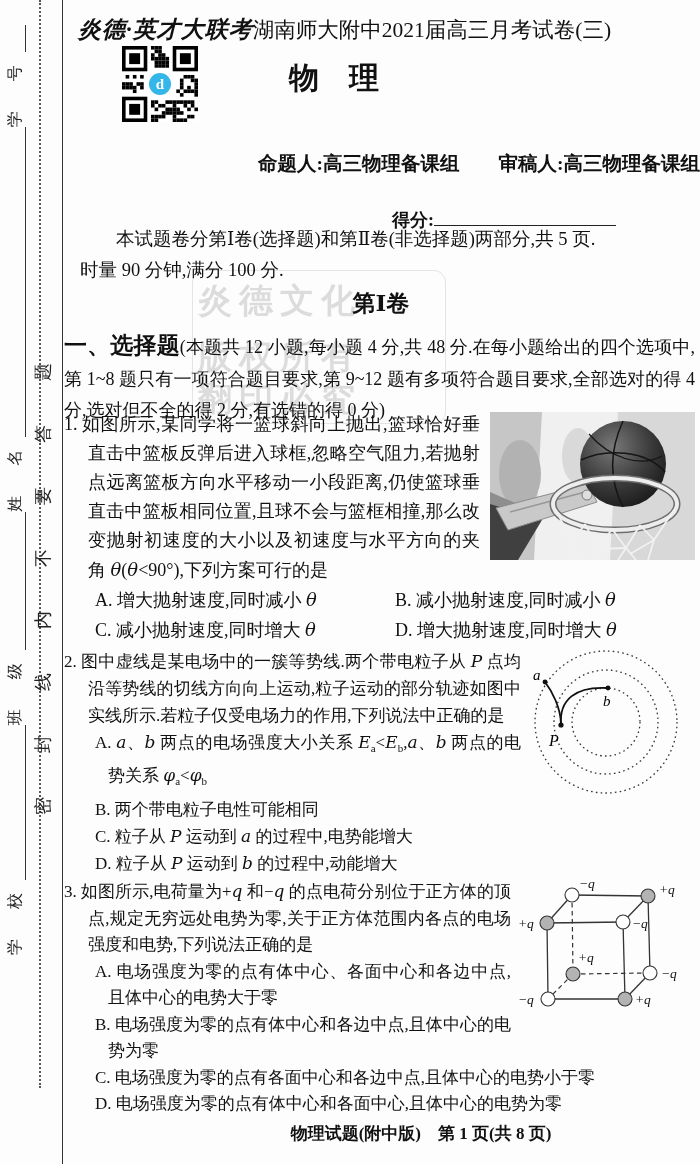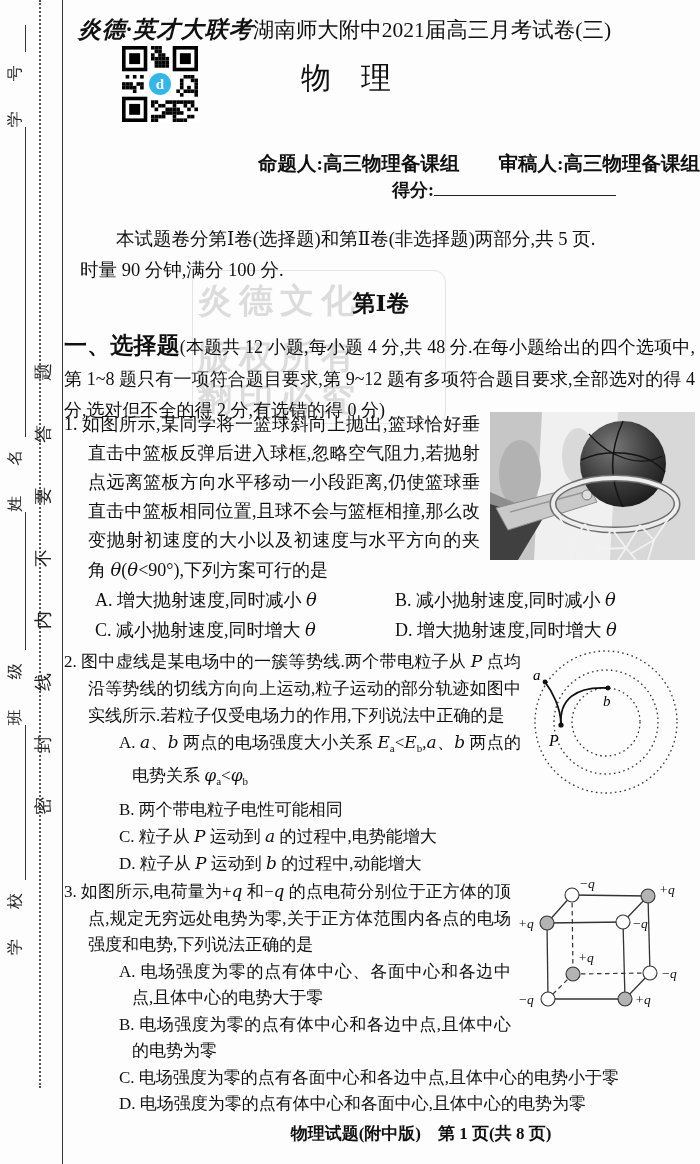--- a/index.html
+++ b/index.html
@@ -16,41 +16,41 @@
   .blank.b1{width:170px;} .blank.b2{width:152px;} .blank.b3{width:340px;} .blank.b4{width:30px;}
   .stripB{left:-191px;top:571px;width:466px;height:22px;transform:rotate(-90deg);
           font-size:18px;letter-spacing:44px;white-space:nowrap;color:#222;}
   
   .wmbox{left:192px;top:270px;width:252px;height:152px;border:1px solid #e4e4e4;border-radius:12px;z-index:0;}
   .wm{font-size:34px;letter-spacing:7px;color:rgba(0,0,0,0.13);z-index:0;white-space:nowrap;font-weight:bold;}
   .wm1{left:198px;top:278px;} .wm2{left:198px;top:334px;} .wm3{left:198px;top:376px;}
   .htitle{left:78px;top:14px;width:620px;font-size:21.5px;white-space:nowrap;z-index:1;}
   .htitle .series{font-weight:bold;font-style:italic;font-size:23px;letter-spacing:1px;}
   .qr{left:122px;top:46px;width:76px;height:76px;z-index:1;}
-  .subject{left:256px;top:58px;width:180px;text-align:center;font-size:30px;font-weight:normal;z-index:1;white-space:nowrap;}
+  .subject{left:244px;top:58px;width:180px;text-align:center;font-size:30px;font-weight:bold;z-index:1;white-space:nowrap;}
   .setters{left:62px;top:150px;width:638px;text-align:right;font-weight:bold;font-size:19.5px;z-index:1;}
-  .score{left:392px;top:178px;font-weight:bold;font-size:18px;z-index:1;}
+  .score{left:392px;top:208px;font-weight:bold;font-size:18px;z-index:1;}
   .score .line{display:inline-block;width:182px;border-bottom:1.5px solid #222;height:16px;}
   .intro{left:80px;top:224px;width:615px;font-size:18.5px;line-height:31px;z-index:1;}
   .intro .l1{text-indent:36px;}
   .sec1{left:62px;top:288px;width:638px;text-align:center;font-size:23px;font-weight:bold;z-index:1;}
   .instr{left:64px;top:330px;width:631px;font-size:18px;line-height:31.5px;text-align:justify;z-index:1;}
   .instr b{font-size:23px;}
   
   .q{z-index:1;text-align:justify;}
   .q1{left:64px;top:410px;width:631px;font-size:18px;line-height:29px;}
   .q2{left:64px;top:648px;width:631px;font-size:17px;line-height:27px;}
   .q3{left:64px;top:878px;width:631px;font-size:17px;line-height:26.5px;}
   .qtext{padding-left:24px;text-indent:-24px;}
   .qnum{padding-right:4px;}
   .fig{float:right;}
   .fig.f1{width:205px;height:148px;margin:2px 0 6px 10px;}
   .fig.f2{width:170px;height:192px;margin:0 0 0 4px;}
   .fig.f3{width:180px;height:142px;margin:0 0 14px 4px;}
-  .opts .opt{padding-left:68px;text-indent:-13px;}
+  .opts .opt{padding-left:44px;text-indent:-13px;}
   .optrow{display:flex;padding-left:31px;}
   .optrow .opt{width:300px;padding-left:0;text-indent:0;}
   i{font-family:"DejaVu Serif",serif;}
   sub{font-size:11px;}
   .footer{left:62px;top:1122px;width:638px;text-align:center;font-weight:bold;font-size:17px;z-index:1;padding-left:40px;}
   svg text{font-family:"Liberation Serif","DejaVu Serif",serif;}
 </style>
 </head>
 <body>
 

